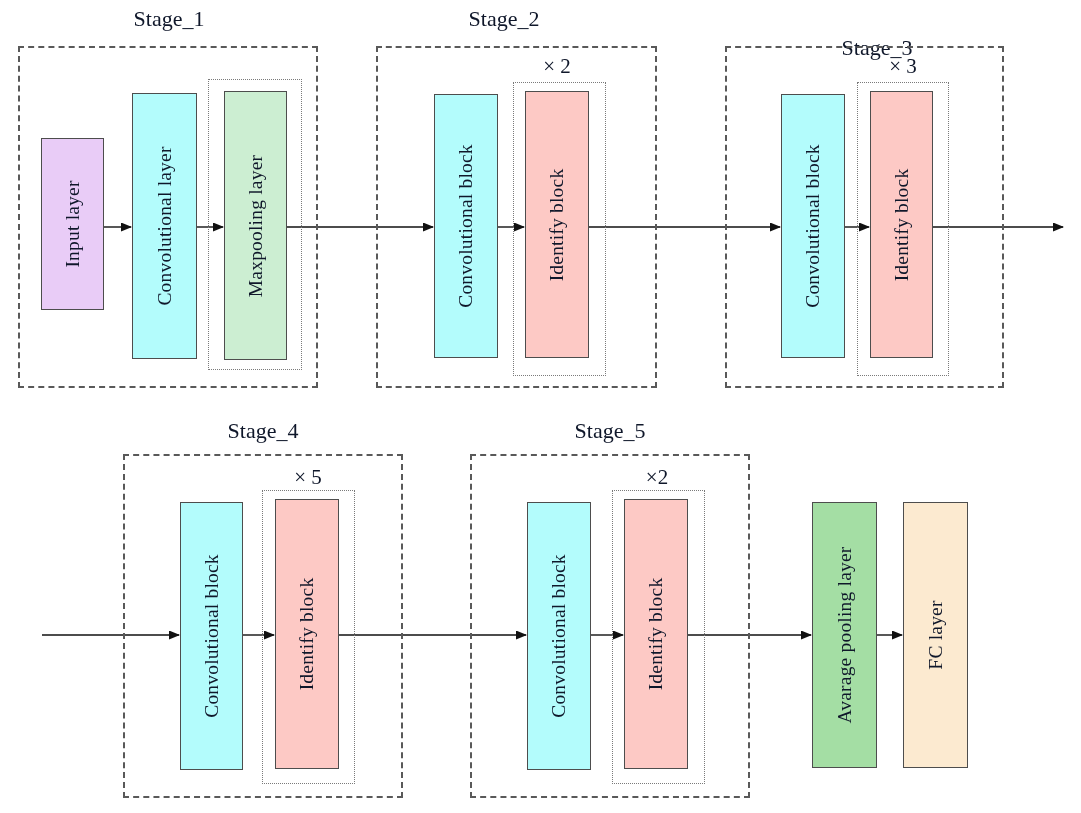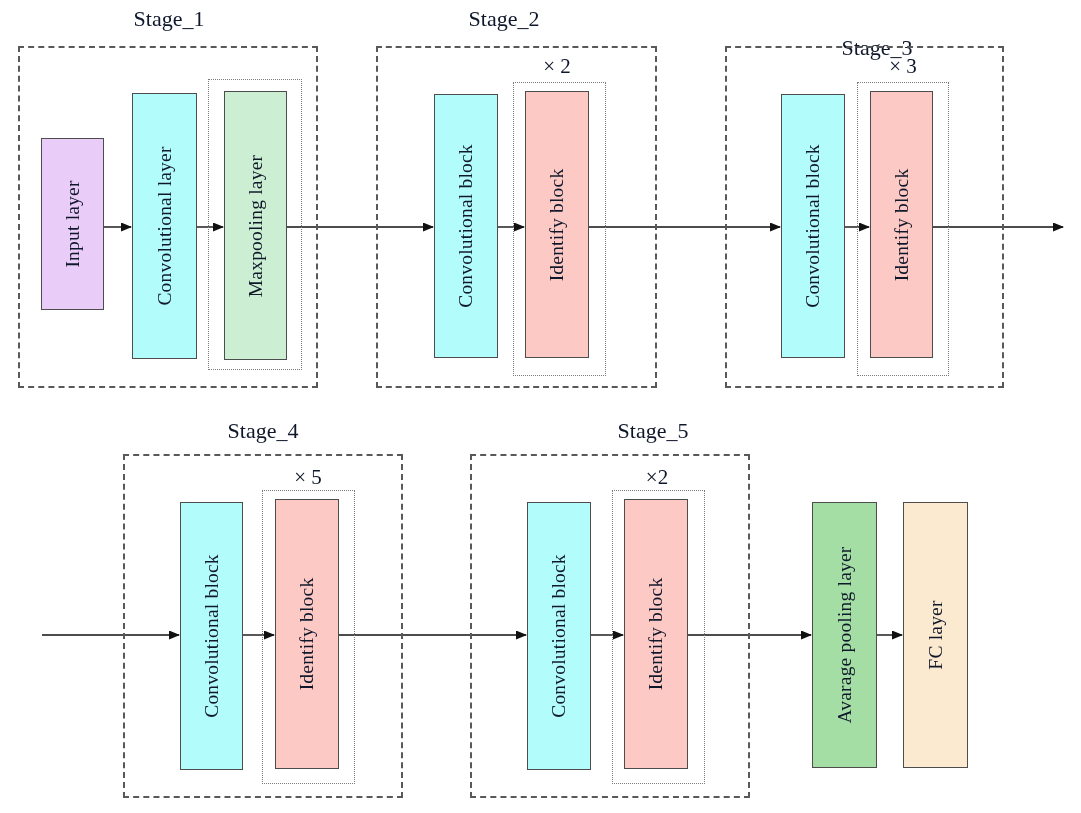--- a/index.html
+++ b/index.html
@@ -125,21 +125,21 @@
 
   <div class="block" style="left: 180px; top: 502px; width: 63px; height: 268px; background-color: rgb(179, 252, 252);">
     <span class="vlabel">Convolutional block</span>
   </div>
   <div class="multiplier" style="left:308px;top:465px;">× 5</div>
   <div class="repeat-wrap" style="left:262px;top:490px;width:93px;height:294px;"></div>
   <div class="block" style="left: 275px; top: 499px; width: 64px; height: 270px; background-color: rgb(253, 201, 197);">
     <span class="vlabel">Identify block</span>
   </div>
 
-  <div class="stage-title" style="left:610px;top:418px;margin-left:43px;">Stage_5</div>
+  <div class="stage-title" style="left:610px;top:418px;">Stage_5</div>
   <div class="stage-box" style="left:470px;top:454px;width:280px;height:344px;"></div>
 
   <div class="block" style="left: 527px; top: 502px; width: 64px; height: 268px; background-color: rgb(179, 252, 252);">
     <span class="vlabel">Convolutional block</span>
   </div>
   <div class="multiplier" style="left:657px;top:465px;">×2</div>
   <div class="repeat-wrap" style="left:612px;top:490px;width:93px;height:294px;"></div>
   <div class="block" style="left: 624px; top: 499px; width: 64px; height: 270px; background-color: rgb(253, 201, 197);">
     <span class="vlabel">Identify block</span>
   </div>

